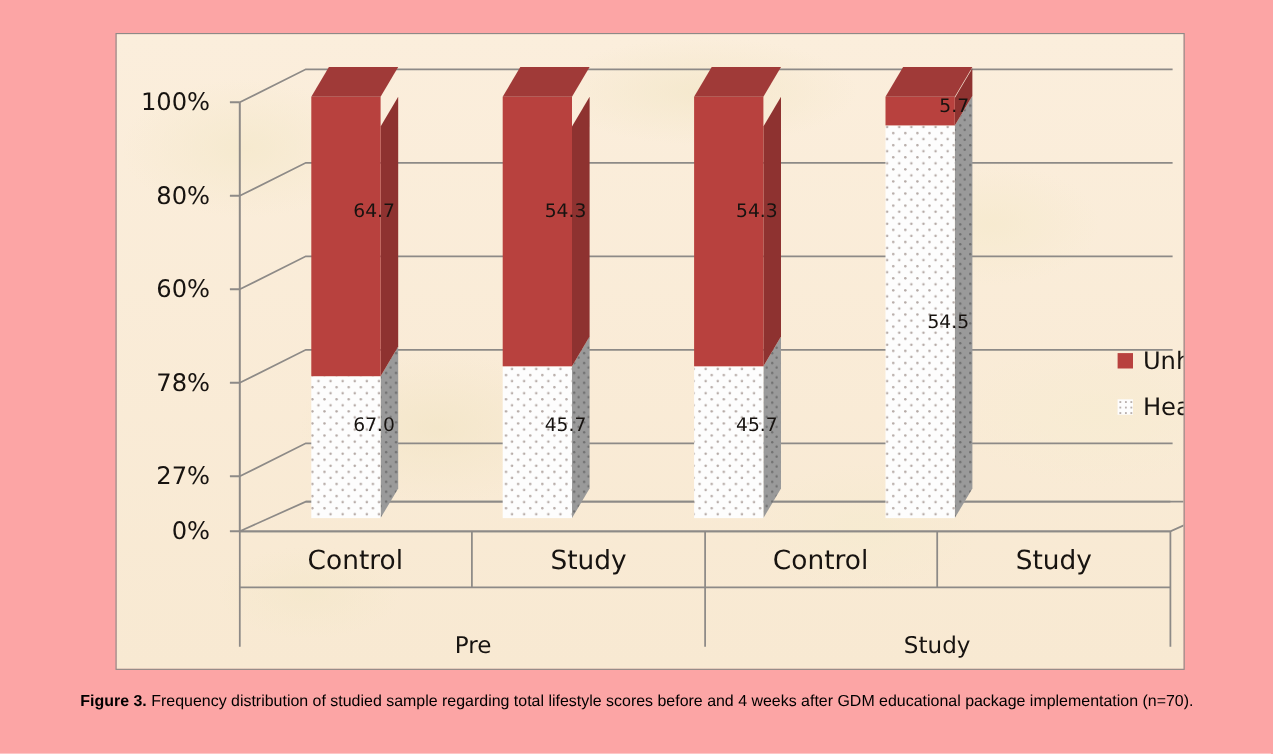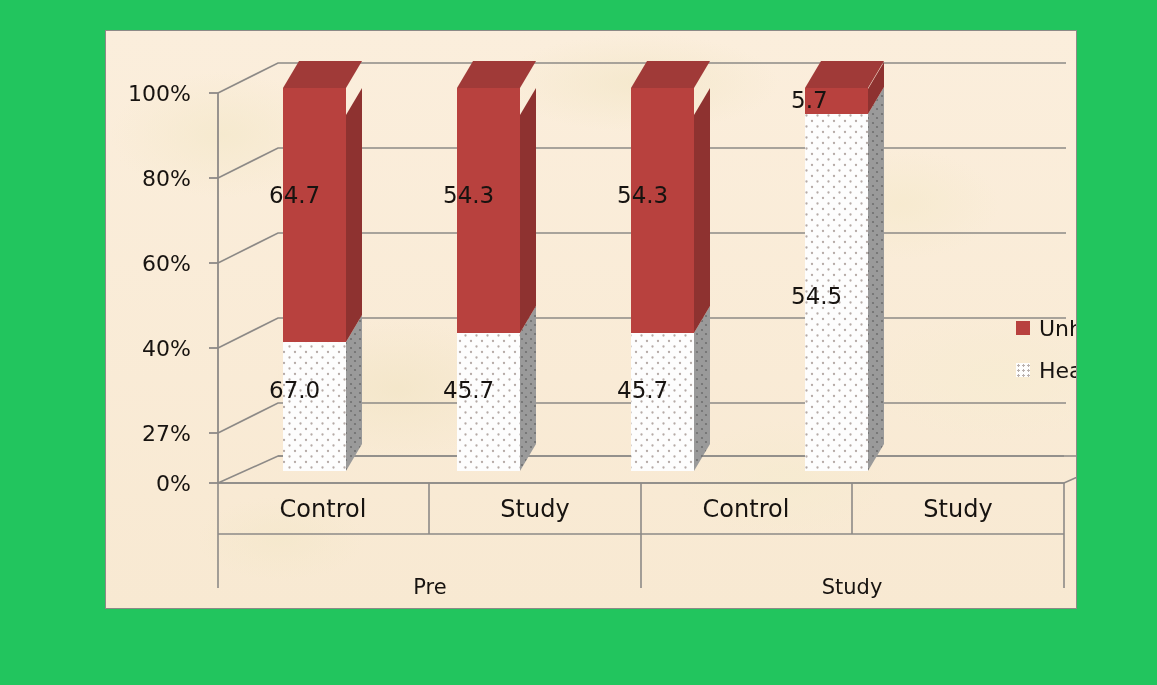--- a/index.html
+++ b/index.html
@@ -1,18 +1,18 @@
 <!DOCTYPE html>
 <html><head>
 <meta charset="utf-8">
 <style>
   html,body{margin:0;padding:0;background:#ffffff;}
   body{width:1157px;height:685px;font-family:"DejaVu Sans","Liberation Sans",sans-serif;overflow:hidden;}
 
-  #root{position:relative;width:1157px;height:685px;background:#22c55e;}
+  #root{position:relative;width:1157px;height:685px;background:#fca5a5;}
 
   
   .chart-frame{
     position:absolute;left:105px;top:30px;width:970px;height:577px;
     border:1.5px solid #8d8a87;
     background:
       radial-gradient(ellipse 160px 90px at 12% 18%, rgba(245,233,205,.85) 0%, rgba(250,238,214,0) 70%),
       radial-gradient(ellipse 200px 70px at 55% 9%,  rgba(243,231,201,.75) 0%, rgba(250,238,214,0) 70%),
       radial-gradient(ellipse 140px 80px at 82% 30%, rgba(246,234,206,.8) 0%, rgba(250,238,214,0) 70%),
       radial-gradient(ellipse 180px 100px at 30% 62%, rgba(242,229,198,.7) 0%, rgba(250,238,214,0) 70%),
@@ -23,21 +23,21 @@
     overflow:hidden;
   }
 
   
   .plot-svg{position:absolute;left:0;top:0;width:970px;height:577px;}
 
   
   .lbl{position:absolute;color:#171310;white-space:nowrap;}
 
   .ytick{font-size:22px;text-align:right;width:90px;}
-  .dlabel{font-size:23px;text-align:left;width:90px;}
+  .dlabel{font-size:17px;text-align:right;width:90px;}
   .xtick{font-size:24px;text-align:center;width:150px;}
   .xgroup{font-size:21px;text-align:center;width:200px;margin-top:28px;}
 
   .legend{position:absolute;left:910px;top:276px;width:170px;}
   .legend-row{display:flex;align-items:center;height:42px;}
   .legend-sw{width:14px;height:14px;margin-right:9px;flex:0 0 auto;border:0;}
   .sw-unhealthy{background:#b8413e;}
   .sw-healthy{
     background:#fdfdfd;
     background-image:radial-gradient(#b9b0ad 1px, transparent 1.2px);
@@ -150,21 +150,21 @@
 
         <line x1="323" y1="452" x2="323" y2="503"></line>
         <line x1="535" y1="452" x2="535" y2="557"></line>
         <line x1="746" y1="452" x2="746" y2="503"></line>
       </g>
     </svg>
 
     <div class="lbl ytick" style="left:-5px;top:50px;">100%</div>
     <div class="lbl ytick" style="left:-5px;top:135px;">80%</div>
     <div class="lbl ytick" style="left:-5px;top:220px;">60%</div>
-    <div class="lbl ytick" style="left:-5px;top:305px;">40%</div>
+    <div class="lbl ytick" style="left:-5px;top:305px;">78%</div>
     <div class="lbl ytick" style="left:-5px;top:390px;">27%</div>
     <div class="lbl ytick" style="left:-5px;top:440px;">0%</div>
 
     <div class="lbl dlabel" style="left:163px;top:151px;">64.7</div>
     <div class="lbl dlabel" style="left:337px;top:151px;">54.3</div>
     <div class="lbl dlabel" style="left:511px;top:151px;">54.3</div>
     <div class="lbl dlabel" style="left:685px;top:56px;">5.7</div>
 
     <div class="lbl dlabel" style="left:163px;top:346px;">67.0</div>
     <div class="lbl dlabel" style="left:337px;top:346px;">45.7</div>
@@ -185,14 +185,15 @@
         <span class="legend-txt">Unhealthy</span>
       </div>
       <div class="legend-row">
         <span class="legend-sw sw-healthy"></span>
         <span class="legend-txt">Healthy</span>
       </div>
     </div>
 
   </div>
 
+  <div class="caption"><b>Figure 3.</b><span> Frequency distribution of studied sample regarding total lifestyle scores before and 4 weeks after GDM educational package implementation (n=70).</span></div>
 
 </div>
 
 </body></html>

